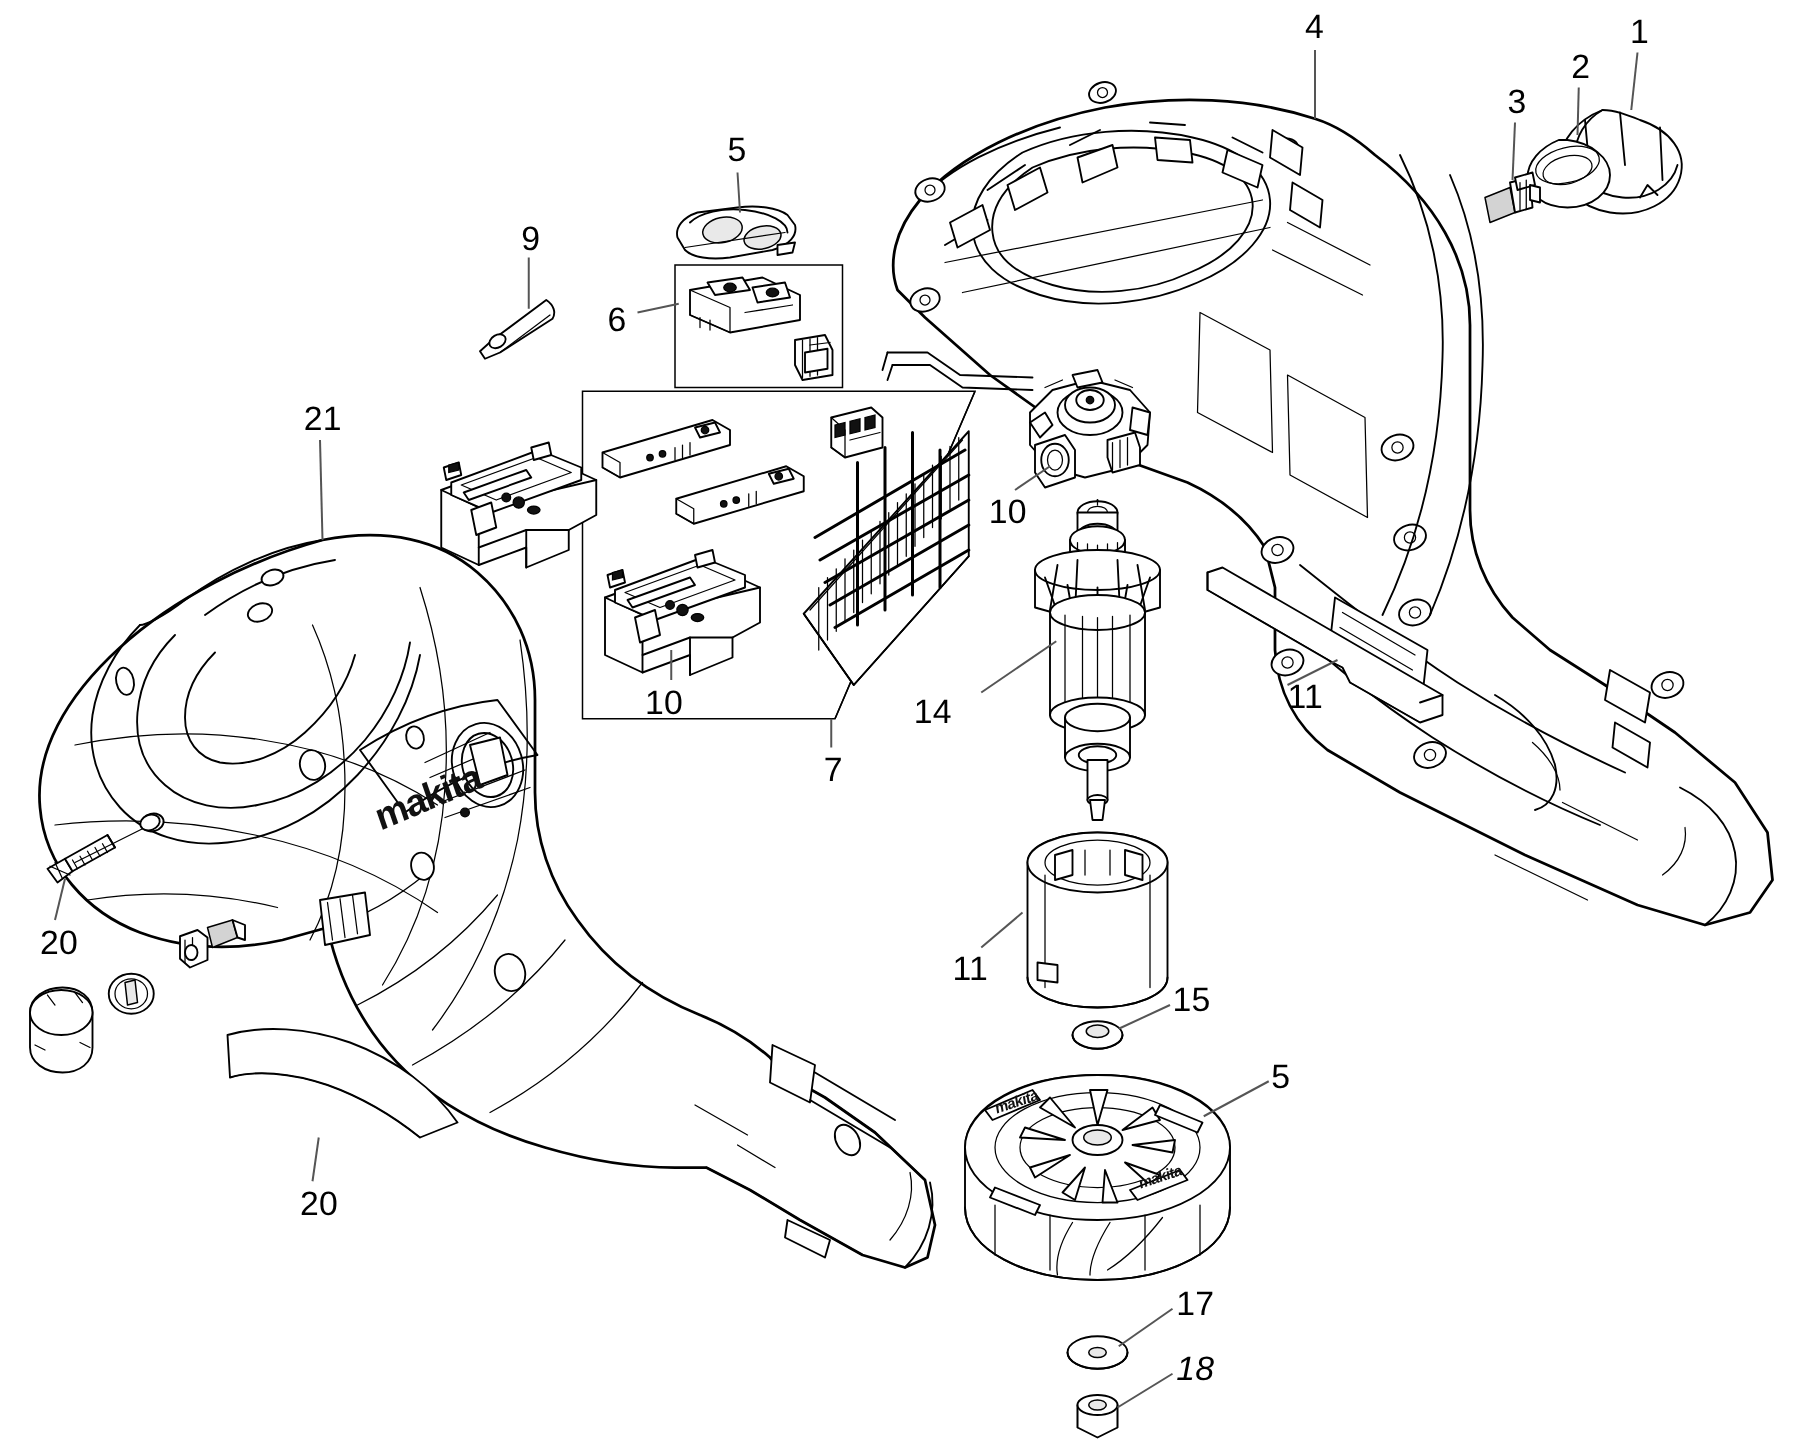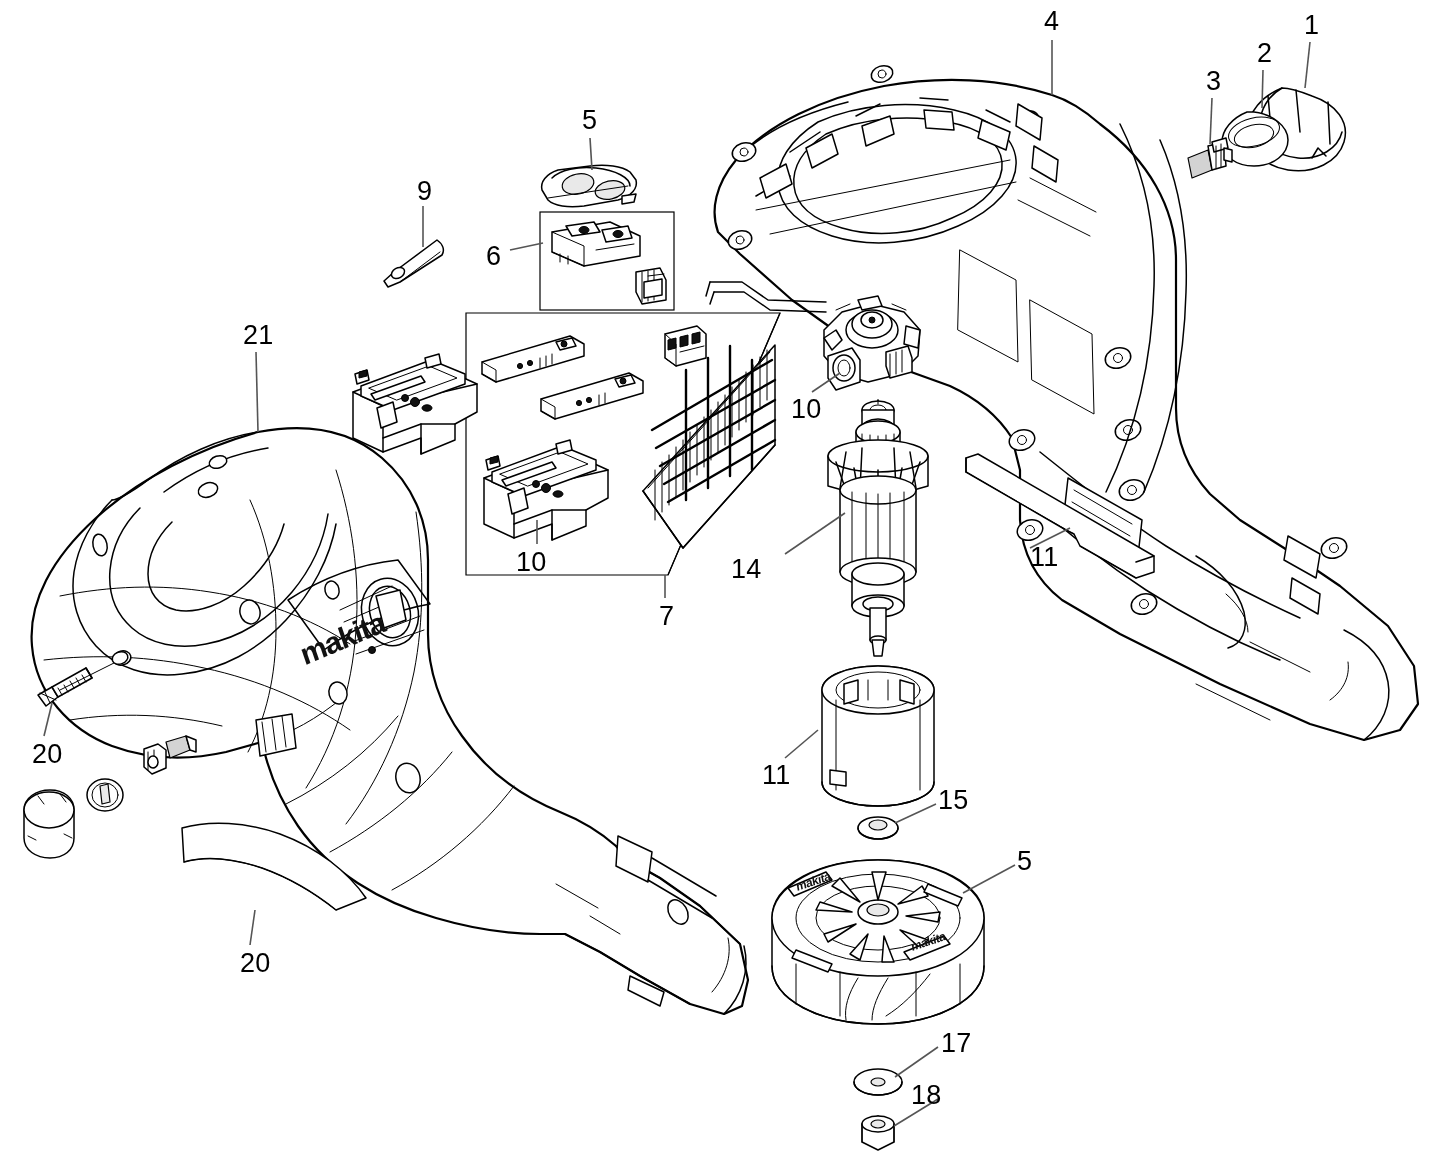--- a/index.html
+++ b/index.html
@@ -651,21 +651,21 @@
       <div class="callout-label" style="left: 659px; top: 603px;">7</div>
       <div class="callout-label" style="left: 417px; top: 178px;">9</div>
       <div class="callout-label" style="left: 516px; top: 549px;">10</div>
       <div class="callout-label" style="left: 1030px; top: 544px;">11</div>
       <div class="callout-label" style="left: 791px; top: 396px;">10</div>
       <div class="callout-label" style="left: 762px; top: 762px;">11</div>
       <div class="callout-label" style="left: 731px; top: 556px;">14</div>
       <div class="callout-label" style="left: 938px; top: 787px;">15</div>
       <div class="callout-label" style="left: 1017px; top: 848px;">5</div>
       <div class="callout-label" style="left: 941px; top: 1030px;">17</div>
-      <div class="callout-label" style="left: 911px; top: 1082px;">18</div>
+      <div class="callout-label" style="left: 941px; top: 1082px; font-style: italic;">18</div>
       <div class="callout-label" style="left: 240px; top: 950px;">20</div>
       <div class="callout-label" style="left: 32px; top: 741px;">20</div>
       <div class="callout-label" style="left: 243px; top: 322px;">21</div>
     </div>
 
   <div id="brand-layer">
       <div class="brandmark" style="left: 296px; top: 640px; font-size: 30px; transform: rotate(-23deg) skewX(-4deg); transform-origin: left top; letter-spacing: -1px;">makita</div>
       <div class="brandmark" style="left: 795px; top: 880px; font-size: 12px; transform: rotate(-18deg) skewX(-8deg); transform-origin: left top; letter-spacing: -0.4px;">makita</div>
       <div class="brandmark" style="left: 910px; top: 940px; font-size: 12px; transform: rotate(-18deg) skewX(-8deg); transform-origin: left top; letter-spacing: -0.4px;">makita</div>
     </div>

